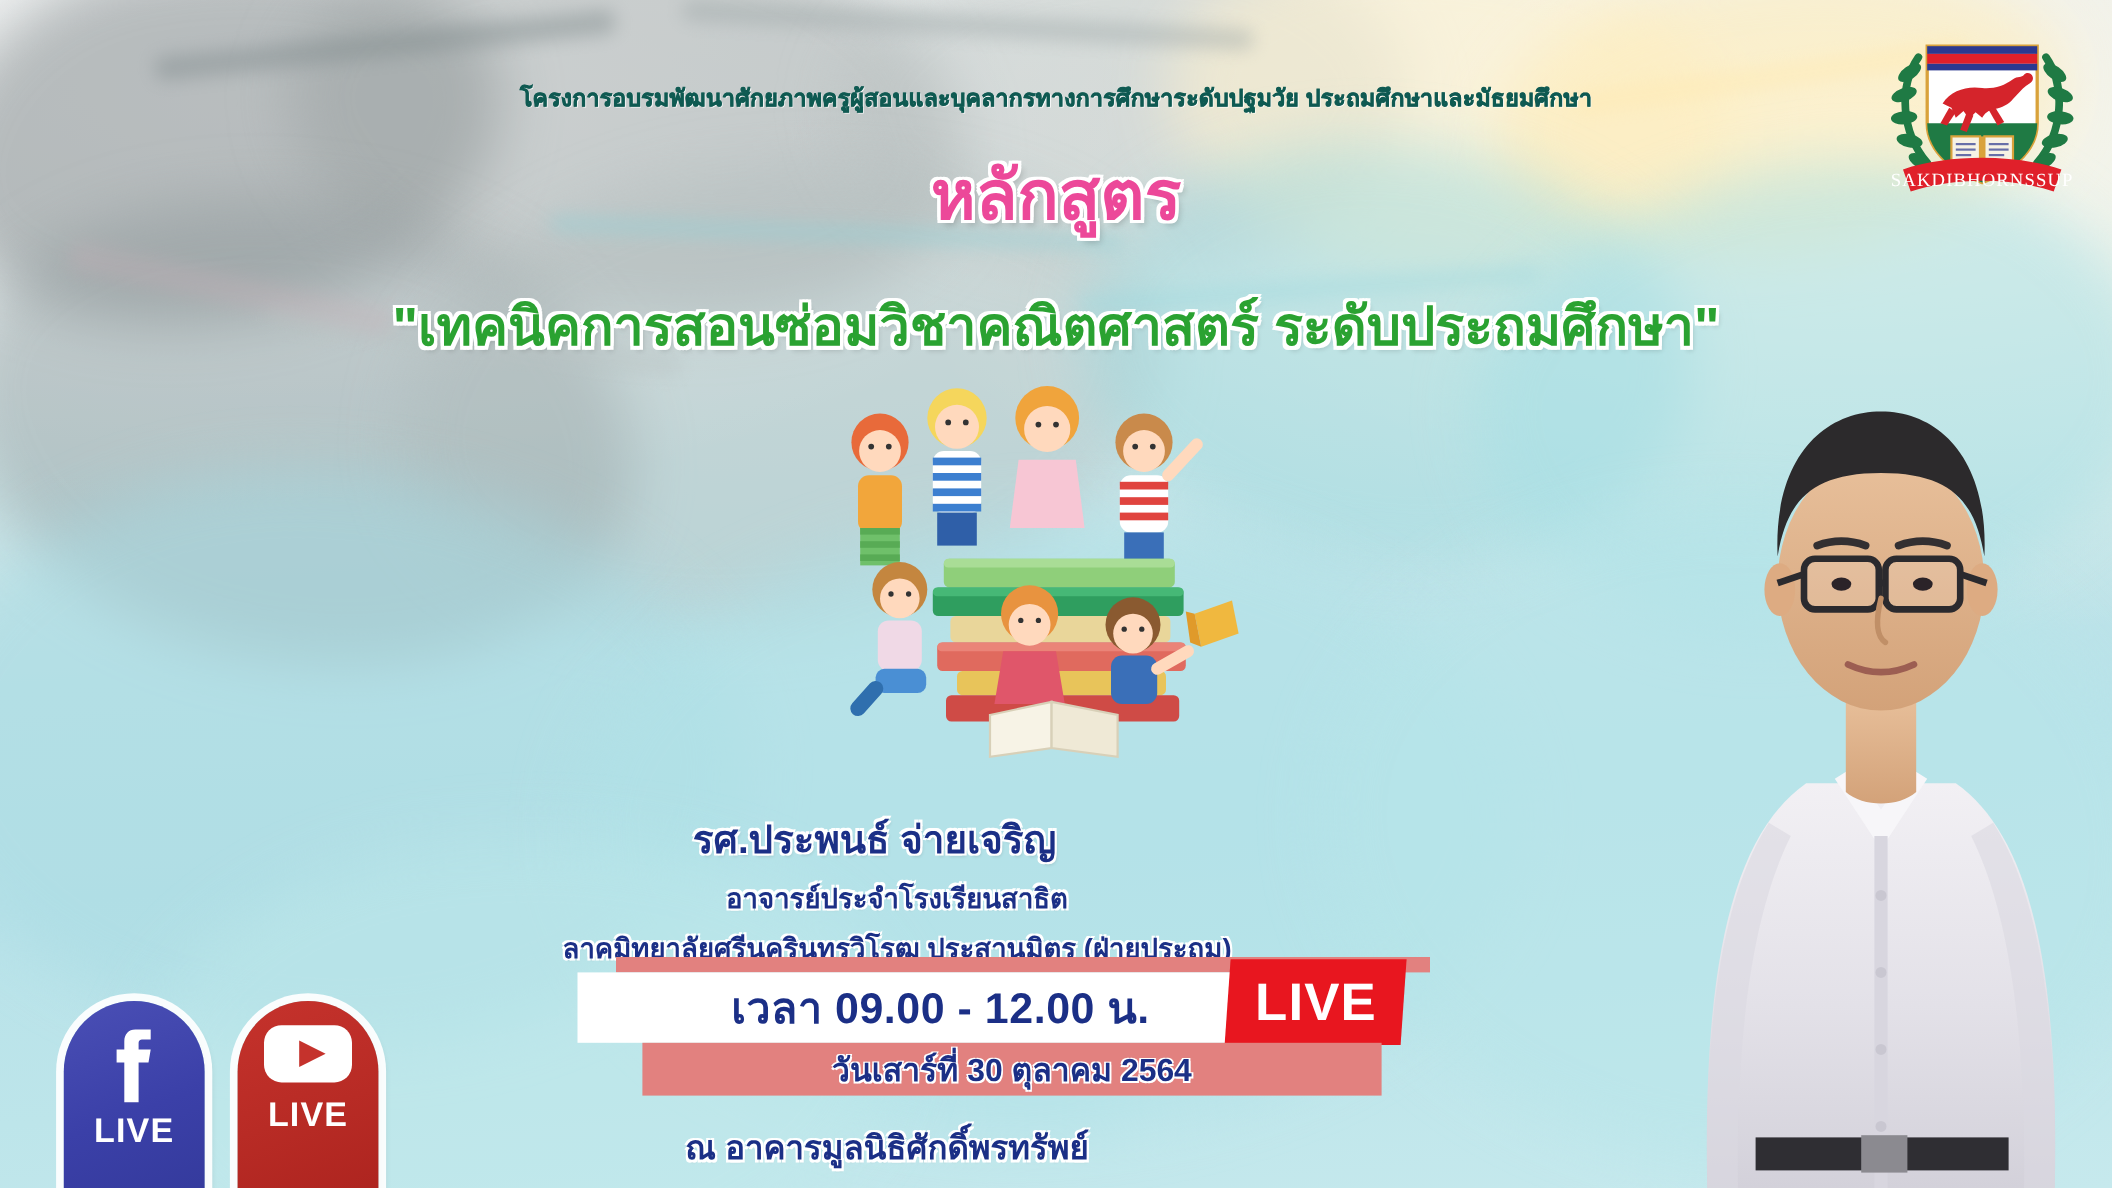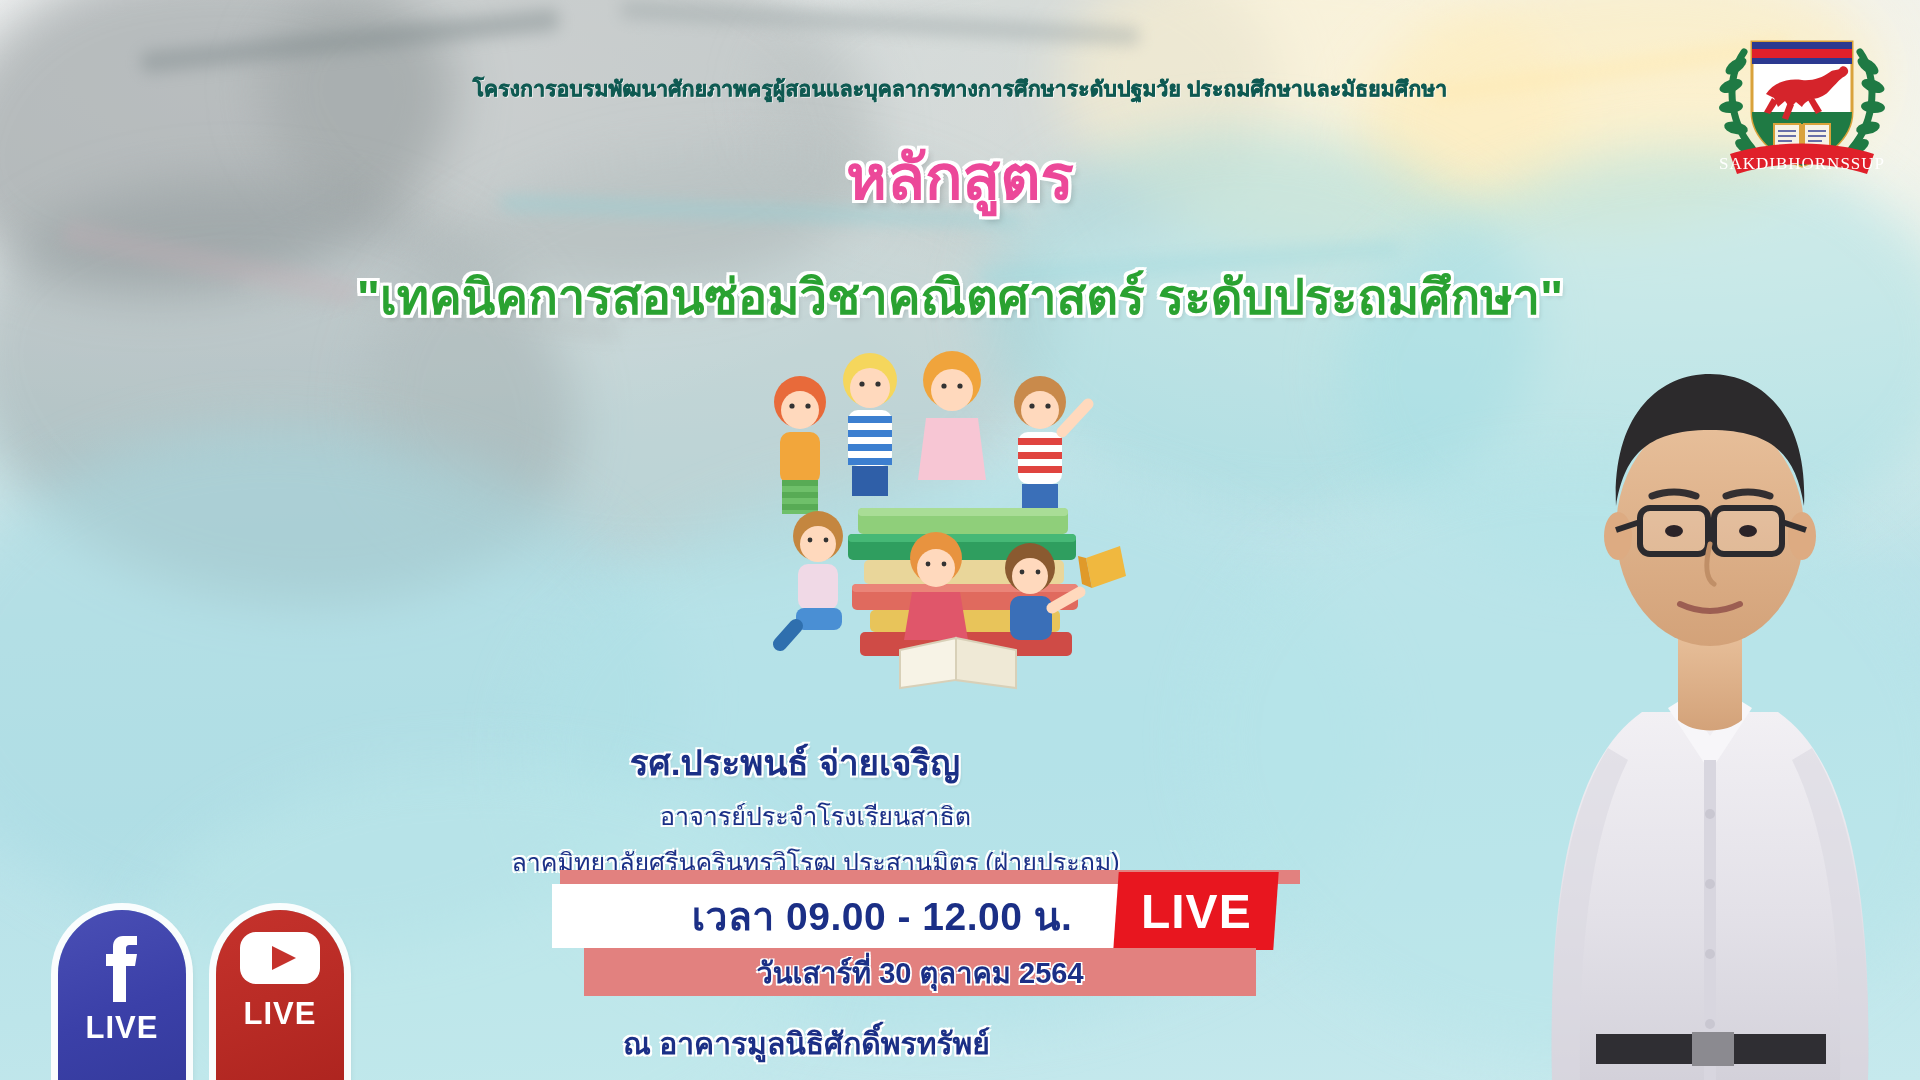--- a/index.html
+++ b/index.html
@@ -76,30 +76,30 @@
   
   .illus{ position:absolute; left:740px; top:340px; width:440px; height:350px; }
 
   
   .speaker{ position:absolute; left:0; right:330px; top:735px; text-align:center; }
   .spk-name{
     font-size:35px; font-weight:700; color:#1b2f86;
     text-shadow:-2px -2px 0 #fff,2px -2px 0 #fff,-2px 2px 0 #fff,2px 2px 0 #fff, 2px 3px 3px rgba(0,0,0,.12);
   }
   .spk-line{
-    margin-top:6px; font-size:25px; font-weight:400; color:#1b2f86;
+    margin-top:6px; font-size:25px; font-weight:700; color:#1b2f86;
     text-shadow:-2px -2px 0 #fff,2px -2px 0 #fff,-2px 2px 0 #fff,2px 2px 0 #fff, 1px 2px 2px rgba(0,0,0,.10);
     padding-left:41px;
   }
 
   
   .band-top{ position:absolute; left:560px; top:870px; width:740px; height:14px; background:#e2817f; }
   .time-box{
     position:absolute; left:525px; top:884px; width:660px; height:64px;
-    background:#ffffff; display:flex; align-items:center; justify-content:center;margin-left:27px;
+    background:#ffffff; display:flex; align-items:center; justify-content:center;
   }
   .time-text{ font-size:39px; font-weight:700; color:#1b2f86; letter-spacing:.5px; }
   .live-chip{
     position:absolute; left:1116px; top:872px; width:160px; height:78px;
     background:#e8161f; display:flex; align-items:center; justify-content:center;
     transform:skewX(-4deg);
   }
   .live-chip span{ transform:skewX(4deg); color:#fff; font-size:48px; font-weight:700; letter-spacing:1px; }
   .date-band{
     position:absolute; left:584px; top:948px; width:672px; height:48px;

